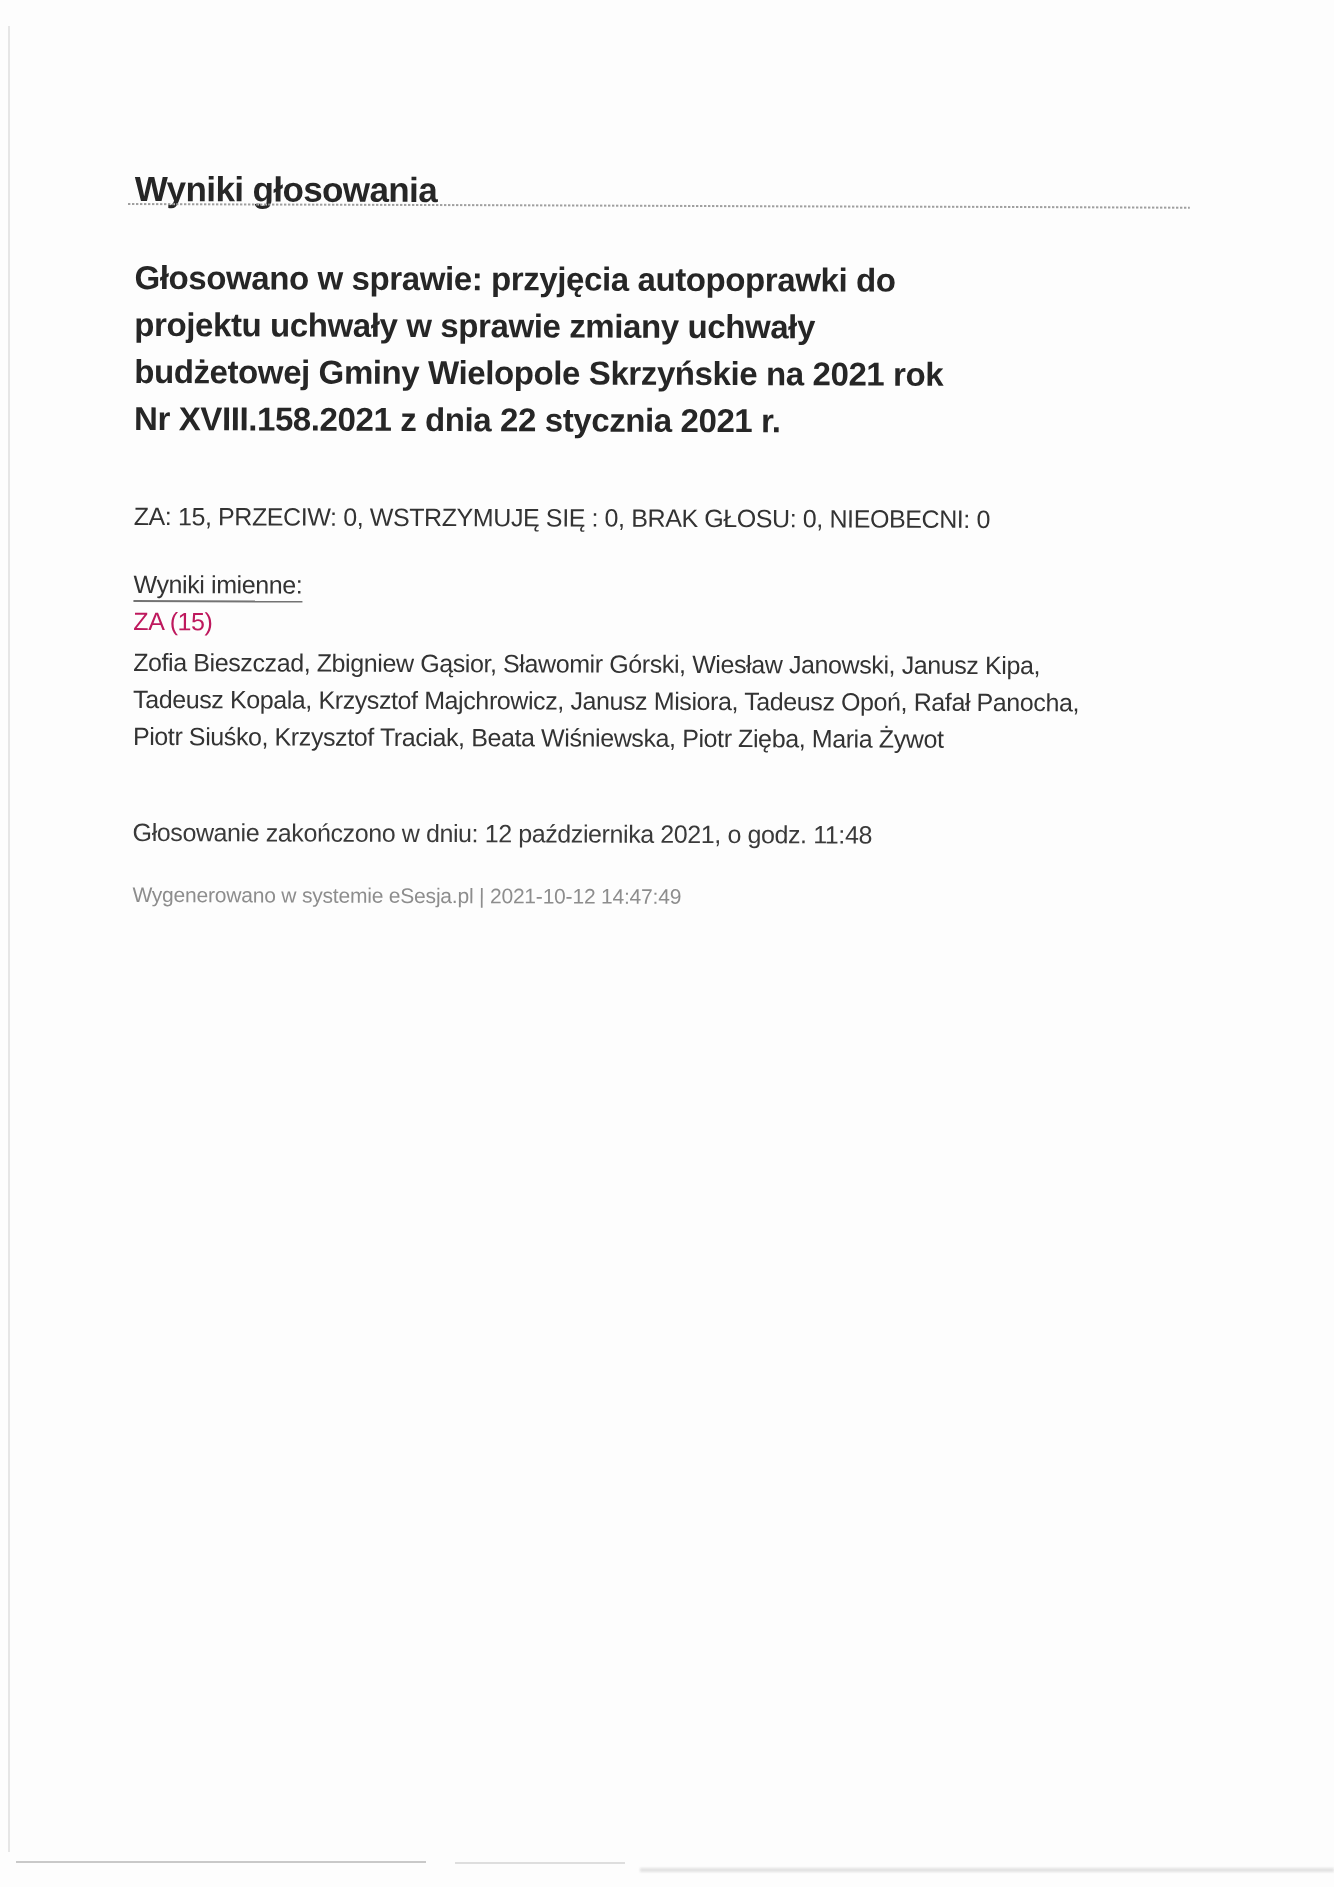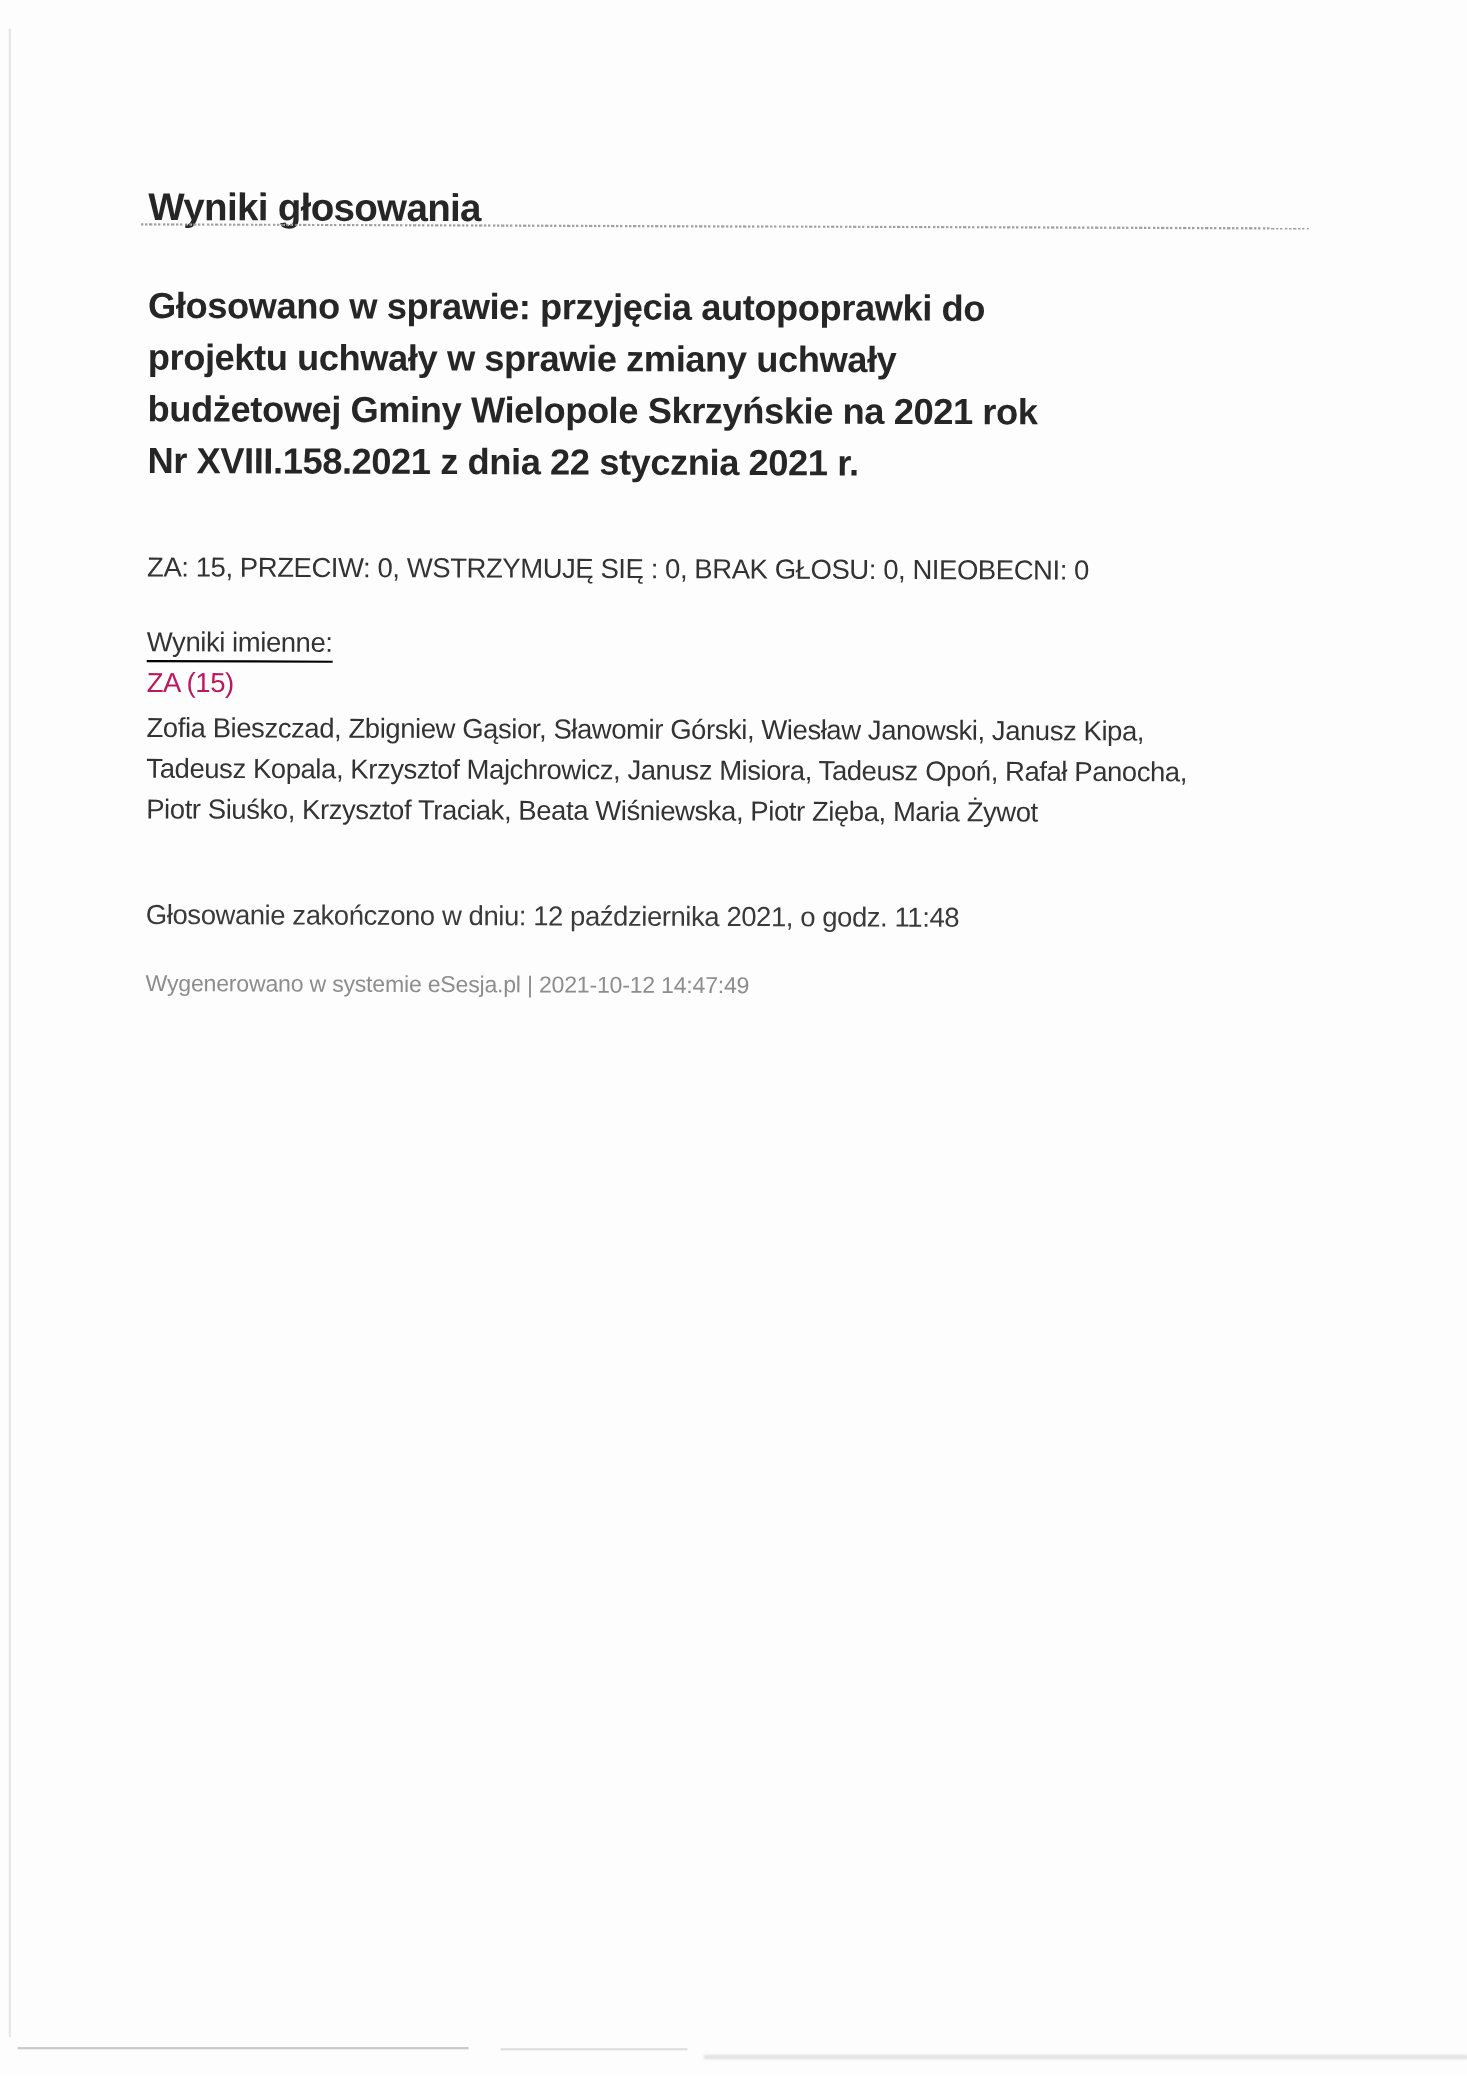--- a/index.html
+++ b/index.html
@@ -65,21 +65,21 @@
   .named-heading {
     position: absolute;
     top: 570px;
     left: 135px;
     font-size: 25px;
     letter-spacing: -0.4px;
     color: #333333;
   }
   .named-heading span {
     display: inline-block;
-    border-bottom: 2px solid #000000;
+    border-bottom: 2px solid #737373;
     padding-bottom: 1px;
   }
   .group-label {
     position: absolute;
     top: 607px;
     left: 135px;
     font-size: 25px;
     letter-spacing: -0.4px;
     color: #be185d;
   }

